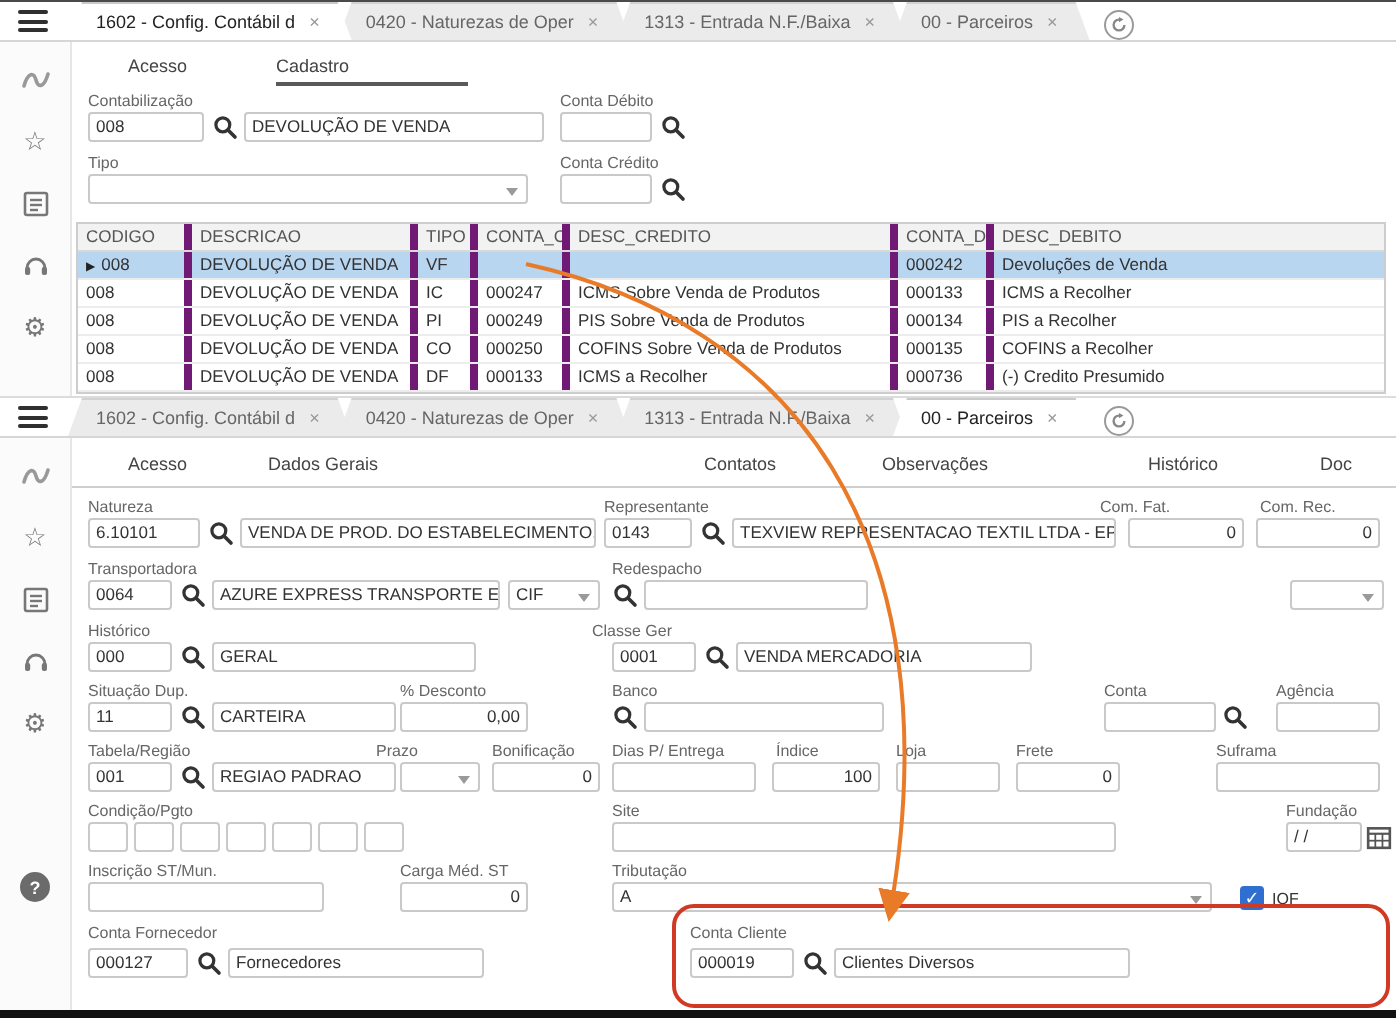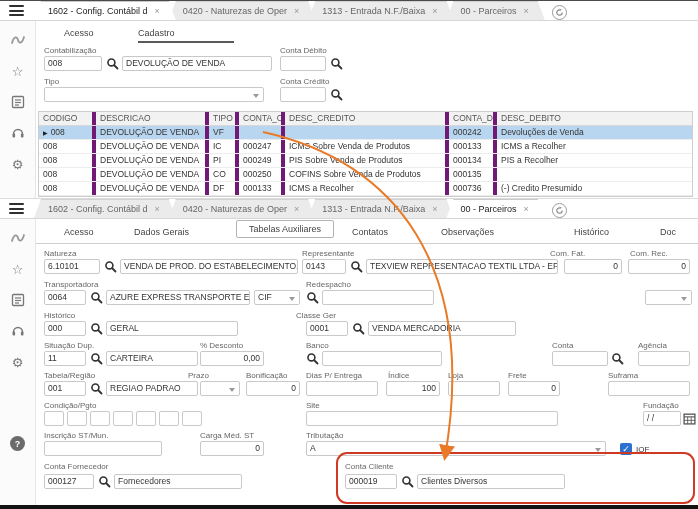--- a/index.html
+++ b/index.html
@@ -178,20 +178,21 @@
       <div class="g-cell c5">000134</div>
       <div class="g-cell c6">PIS a Recolher</div>
     </div>
     <div class="g-row">
       <div class="g-cell c0">008</div>
       <div class="g-cell c1">DEVOLUÇÃO DE VENDA</div>
       <div class="g-cell c2">CO</div>
       <div class="g-cell c3">000250</div>
       <div class="g-cell c4">COFINS Sobre Venda de Produtos</div>
       <div class="g-cell c5">000135</div>
+      <div class="g-cell c6">COFINS a Recolher</div>
     </div>
     <div class="g-row">
       <div class="g-cell c0">008</div>
       <div class="g-cell c1">DEVOLUÇÃO DE VENDA</div>
       <div class="g-cell c2">DF</div>
       <div class="g-cell c3">000133</div>
       <div class="g-cell c4">ICMS a Recolher</div>
       <div class="g-cell c5">000736</div>
       <div class="g-cell c6">(-) Credito Presumido</div>
     </div>
@@ -252,21 +253,20 @@
           <rect x="1.5" y="7.5" width="2.6" height="4" rx="1" fill="#777"></rect>
           <rect x="9.9" y="7.5" width="2.6" height="4" rx="1" fill="#777"></rect>
         </svg>
     </span>
     <span class="sideicon">⚙</span>
     <span class="help-badge">?</span>
   </div>
 
   <span class="subtab" style="left:64px;top:28px">Acesso</span>
   <span class="subtab" style="left:134px;top:28px">Dados Gerais</span>
-  <span class="subtab boxed" style="left:236px;top:21px">Tabelas Auxiliares</span>
   <span class="subtab" style="left:352px;top:28px">Contatos</span>
   <span class="subtab" style="left:441px;top:28px">Observações</span>
   <span class="subtab" style="left:574px;top:28px">Histórico</span>
   <span class="subtab" style="left:660px;top:28px">Doc</span>
   <div class="divider" style="left:36px;top:44px;width:662px"></div>
 
   <span class="lbl" style="left:44px;top:50px">Natureza</span>
   <div class="inp" style="left:44px;top:60px;width:56px">6.10101</div>
   <span class="sicon" style="left:104px;top:61px">
       <svg viewBox="0 0 12 12">

